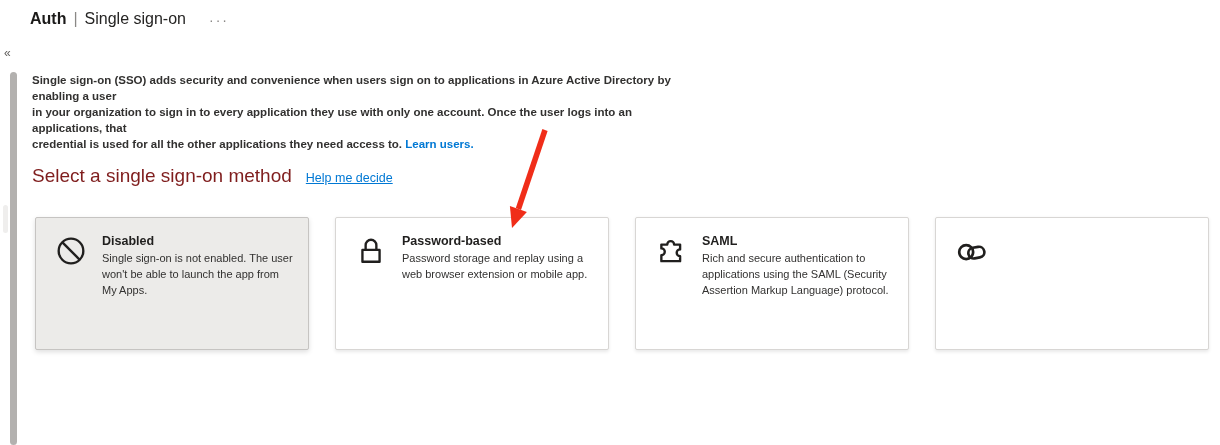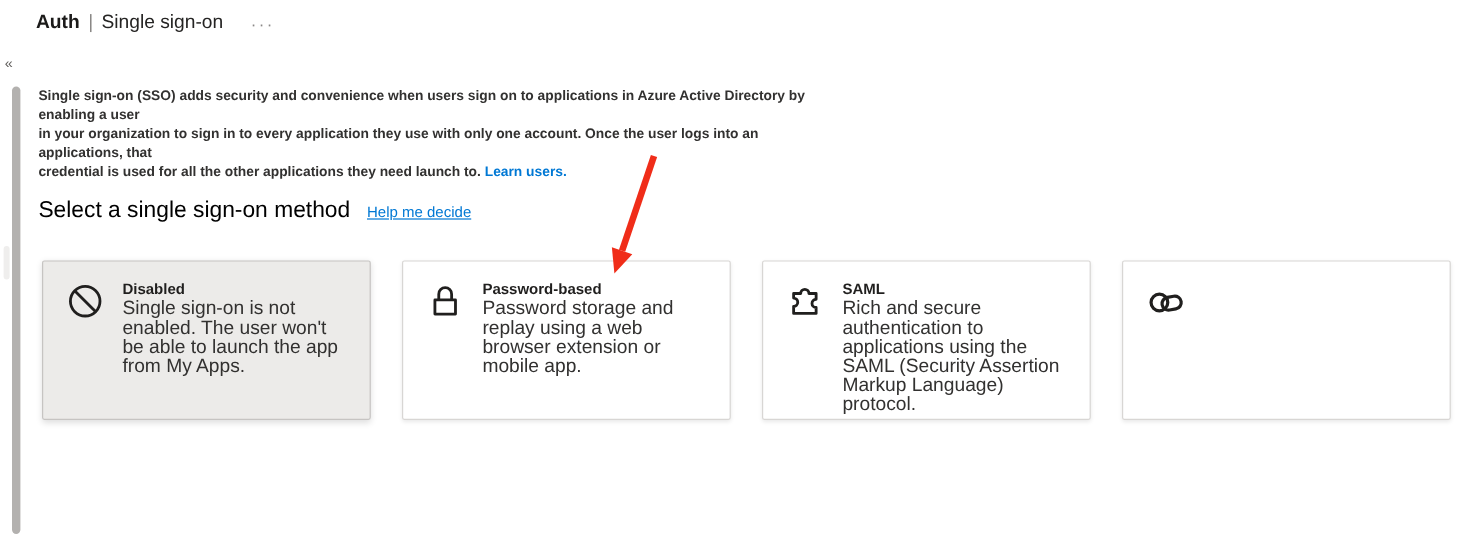--- a/index.html
+++ b/index.html
@@ -22,57 +22,57 @@
   #outer-scroll-frag { left:3px; top:205px; width:5px; height:28px;
                        background:#efeeed; border-radius:3px; }
 
   
   #intro { left:32px; top:72px; width:648px; font-size:11.5px; line-height:16px;
            color:#323130;font-weight:bold; }
   a.link { color:var(--link,#0078d4); text-decoration:none; cursor:pointer; }
 
   
   #section-row { left:32px; top:165px; display:flex; align-items:baseline; gap:14px; }
-  #section-heading { font-size:19px; font-weight:400; color:#000000; }
+  #section-heading { font-size:19px; font-weight:400; color:#7f1d1d; }
   #help-link { font-size:12.5px;text-decoration:underline; }
 
   
   #cards { left:35px; top:217px; display:flex; gap:26px; }
   .card { width:274px; height:133px; background:#ffffff;
           border:1px solid #d8d6d4; border-radius:2px;
           box-shadow:0 1.6px 3.6px rgba(0,0,0,.09);
           padding:16px 14px 0 20px; display:flex; gap:16px; cursor:pointer; }
   .card.selected { background:var(--selected-bg,#ecebe9); border-color:#c6c4c2;
                    box-shadow:0 2px 5px rgba(0,0,0,.13); }
   .card .icon { width:30px; height:30px; flex:0 0 30px; margin-top:2px; }
   .card .icon svg { width:30px; height:30px; stroke:#201f1e; fill:none;
                     stroke-width:2.2; stroke-linejoin:round; }
   .card .txt { width:196px; }
   .card .txt h3 { font-size:12.5px; font-weight:700; color:#201f1e; margin-bottom:2px; }
-  .card .txt p  { font-size:16px; line-height:16px; color:#323130; }
+  .card .txt p  { font-size:11px; line-height:16px; color:#323130; }
 
   
   #anno-arrow { left:500px; top:124px; width:60px; height:112px; pointer-events:none; }
 </style>
 </head>
 <body>
 
 <div class="abs" id="blade-title">
   <span class="app">Auth</span><span class="sep">|</span><span class="page">Single sign-on</span>
 </div>
 <div class="abs" id="context-menu">···</div>
 
 <div class="abs" id="collapse-btn">«</div>
 <div class="abs" id="scrollbar-thumb"></div>
 <div class="abs" id="outer-scroll-frag"></div>
 
 <div class="abs" id="intro">
   <span>Single sign-on (SSO) adds security and convenience when users sign on to applications in Azure Active Directory by enabling a user</span><br>
   <span>in your organization to sign in to every application they use with only one account. Once the user logs into an applications, that</span><br>
-  <span>credential is used for all the other applications they need launch to.</span>
+  <span>credential is used for all the other applications they need access to.</span>
   <a class="link">Learn users.</a>
 </div>
 
 <div class="abs" id="section-row">
   <span id="section-heading">Select a single sign-on method</span>
   <a class="link" id="help-link">Help me decide</a>
 </div>
 
 <div class="abs" id="cards">
 

